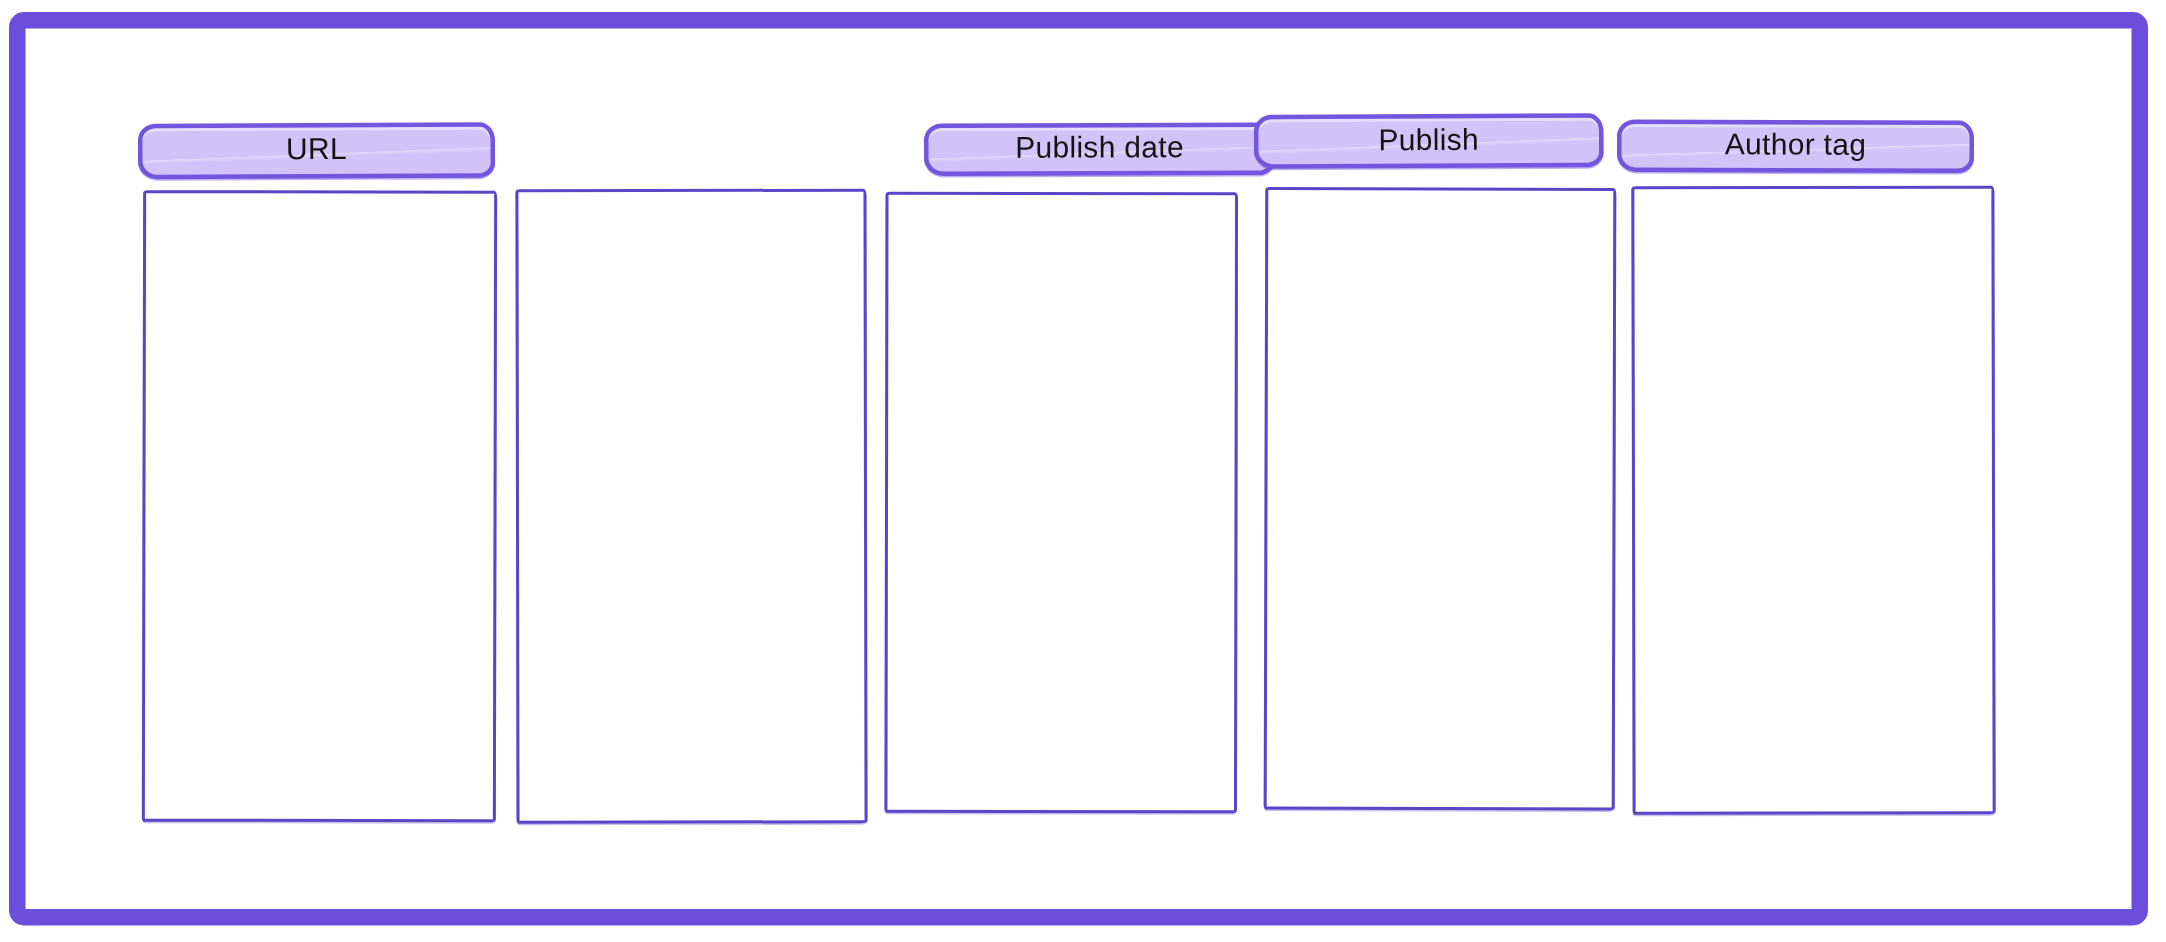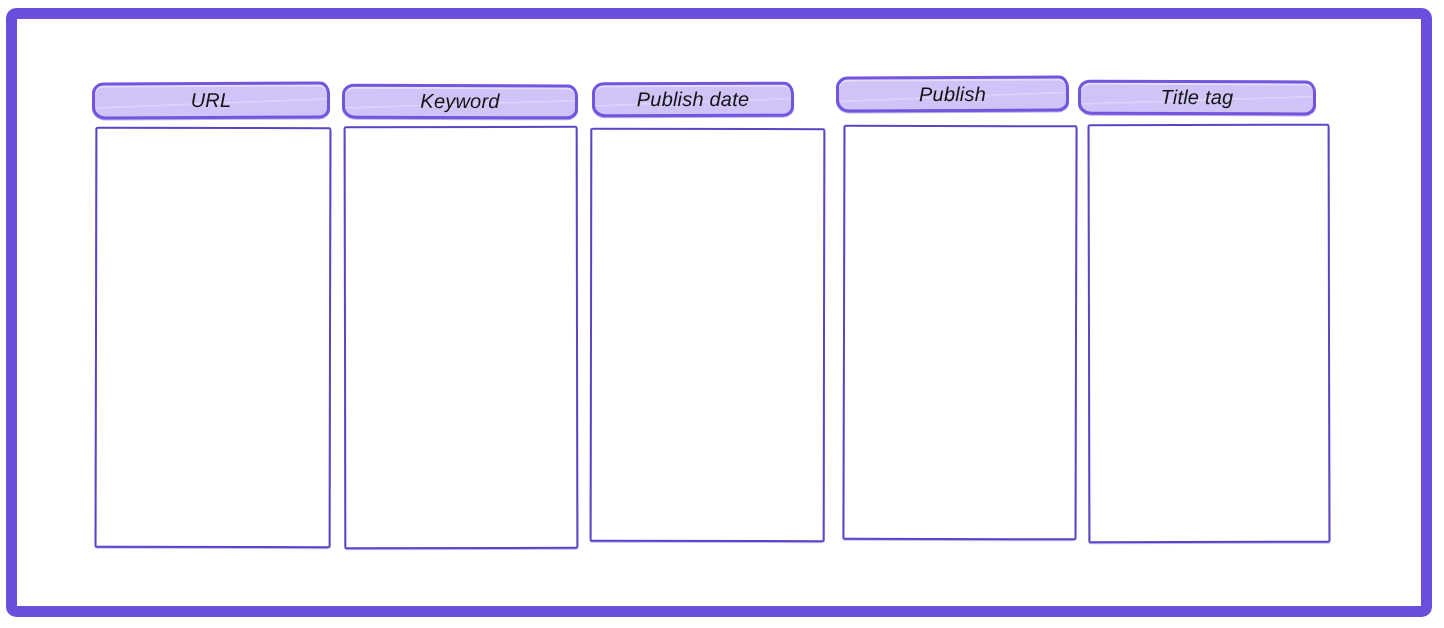--- a/index.html
+++ b/index.html
@@ -11,21 +11,20 @@
     --bg:#ffffff;
   }
   *{box-sizing:border-box;}
   html,body{margin:0;padding:0;background:var(--bg);}
   .canvas{
     position:relative;
     width:1444px;height:628px;
     background:var(--bg);
     font-family:"Liberation Sans", sans-serif;
     overflow:hidden;
-    font-style:italic;
   }
   .board-frame{
     position:absolute;
     left:6px;top:8px;right:12px;bottom:11px;
     border:11px solid var(--frame-color);
     border-radius:10px;
     pointer-events:none;
   }
   .column-header{
     position:absolute;
@@ -46,54 +45,51 @@
     border-radius:3px 2px 4px 2px / 2px 4px 2px 3px;
     box-shadow:0 1px 0 rgba(91,68,200,0.35);
   }
   
   .h-url {left:92px; top:82px; width:238px; height:37px; transform:rotate(-0.25deg);}
   .b-url {left:95px; top:127px; width:236px; height:421px; transform:rotate(0.12deg);}
   
   .h-keyword {left:342px; top:84px; width:236px; height:35px; transform:rotate(0.2deg);}
   .b-keyword {left:344px; top:126px; width:234px; height:423px; transform:rotate(-0.1deg);}
   
-  .h-publish-date {left:592px; top:82px; width:202px; height:35px; transform:rotate(-0.15deg);}
+  .h-publish-date {left:616px; top:82px; width:234px; height:35px; transform:rotate(-0.15deg);}
   .b-publish-date {left:590px; top:128px; width:235px; height:414px; transform:rotate(0.1deg);}
   
   .h-author {left:836px; top:76px; width:233px; height:36px; transform:rotate(-0.3deg);}
   .b-author {left:843px; top:125px; width:234px; height:415px; transform:rotate(0.15deg);}
   
   .h-title-tag {left:1078px; top:80px; width:238px; height:35px; transform:rotate(0.2deg);}
   .b-title-tag {left:1088px; top:124px; width:242px; height:419px; transform:rotate(-0.12deg);}
 </style>
 </head>
 <body>
 
 <div class="canvas">
 
   <div class="board-frame"></div>
 
   <div class="column-header h-url">
     <span>URL</span>
   </div>
   <div class="column-body b-url"></div>
 
-  <div class="column-header h-keyword">
-    <span>Keyword</span>
-  </div>
   <div class="column-body b-keyword"></div>
 
   <div class="column-header h-publish-date">
     <span>Publish date</span>
   </div>
   <div class="column-body b-publish-date"></div>
 
   <div class="column-header h-author">
     <span>Publish</span>
   </div>
   <div class="column-body b-author"></div>
 
   <div class="column-header h-title-tag">
-    <span>Title tag</span>
+    <span>Author tag</span>
   </div>
   <div class="column-body b-title-tag"></div>
 
 </div>
 
 </body></html>

